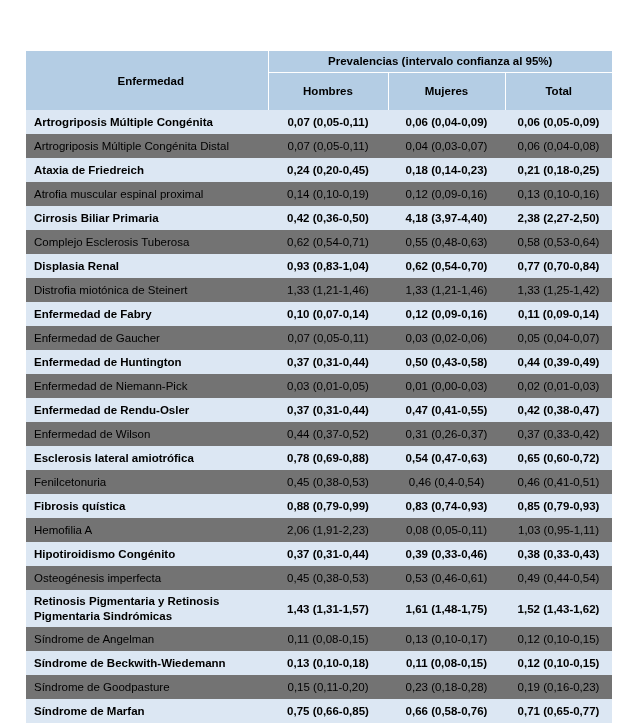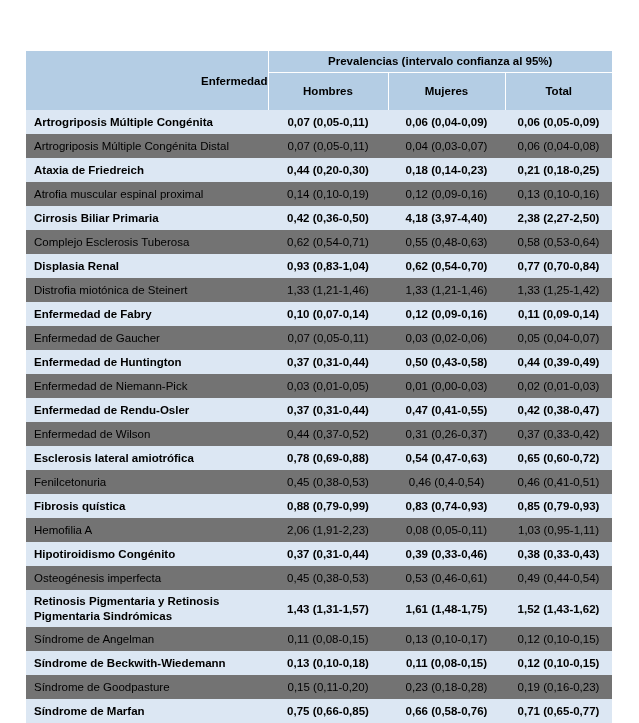--- a/index.html
+++ b/index.html
@@ -50,21 +50,21 @@
 
   thead th {
     background: #b4cde4;
     color: #000000;
     font-weight: bold;
     font-size: 11.5px;
     padding: 0;
     margin: 8px;
   }
   th.th-disease {
-    text-align: right;
+    text-align: center;
     padding: 4px 0 4px 8px;
     vertical-align: middle;
     border-right: 1px solid #ffffff;
   }
   th.th-group {
     text-align: center;
     height: 21px;
     line-height: 21px;
     padding: 0 4px;
     border-bottom: 1px solid #ffffff;
@@ -143,21 +143,21 @@
             <td class="cell-val">0,06 (0,05-0,09)</td>
           </tr>
           <tr class="even">
             <td class="cell-name">Artrogriposis Múltiple Congénita Distal</td>
             <td class="cell-val">0,07 (0,05-0,11)</td>
             <td class="cell-val">0,04 (0,03-0,07)</td>
             <td class="cell-val">0,06 (0,04-0,08)</td>
           </tr>
           <tr class="odd">
             <td class="cell-name">Ataxia de Friedreich</td>
-            <td class="cell-val">0,44 (0,20-0,30)</td>
+            <td class="cell-val">0,24 (0,20-0,45)</td>
             <td class="cell-val">0,18 (0,14-0,23)</td>
             <td class="cell-val">0,21 (0,18-0,25)</td>
           </tr>
           <tr class="even">
             <td class="cell-name">Atrofia muscular espinal proximal</td>
             <td class="cell-val">0,14 (0,10-0,19)</td>
             <td class="cell-val">0,12 (0,09-0,16)</td>
             <td class="cell-val">0,13 (0,10-0,16)</td>
           </tr>
           <tr class="odd">

